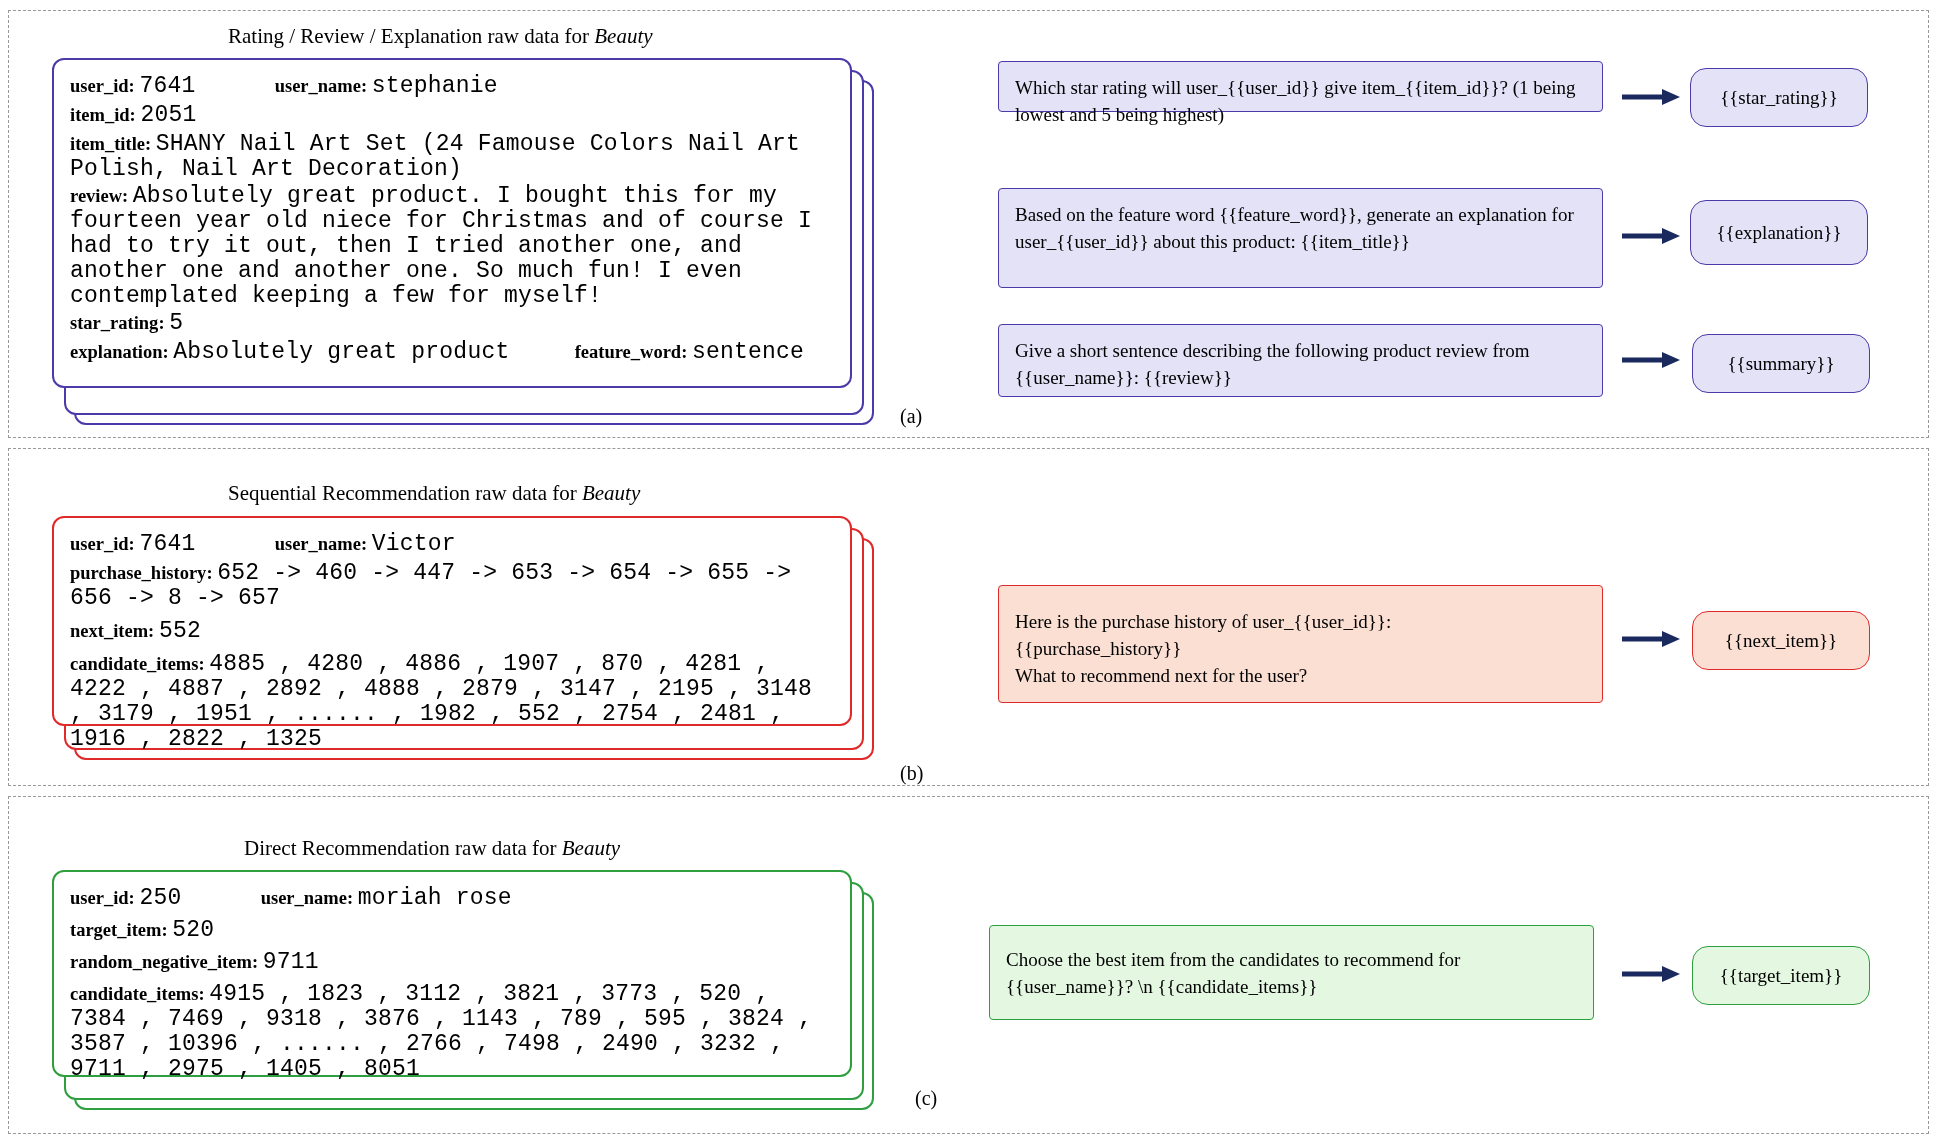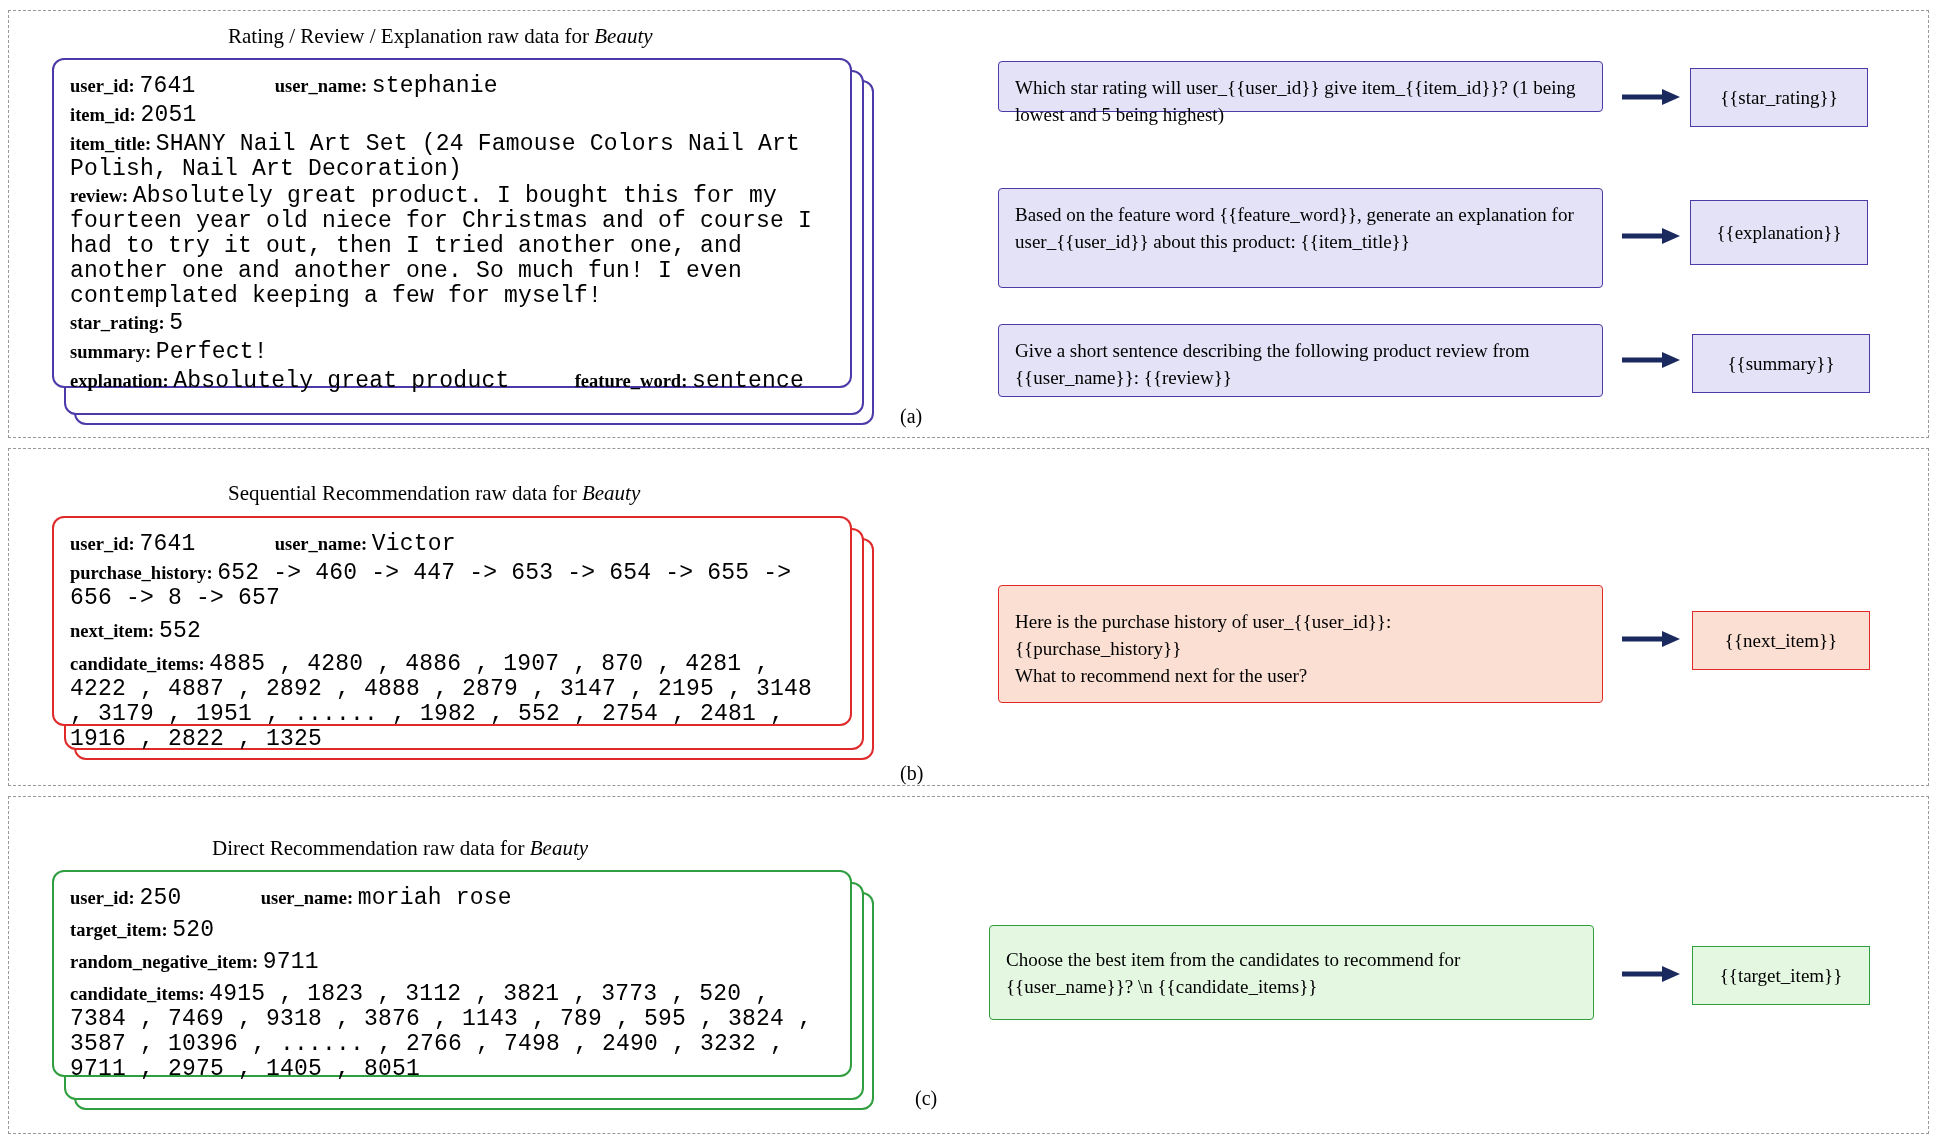--- a/index.html
+++ b/index.html
@@ -84,21 +84,21 @@
     box-sizing: border-box;
     border-radius: 4px;
     padding: 12px 16px;
     font-size: 19px;
     line-height: 27px;
     font-family: "Liberation Serif", serif;
   }
   .target-box {
     position: absolute;
     box-sizing: border-box;
-    border-radius: 0;
+    border-radius: 16px;
     display: flex;
     align-items: center;
     justify-content: center;
     font-size: 19px;
     font-family: "Liberation Serif", serif;
   }
 
   
   .arrow {
     position: absolute;
@@ -145,24 +145,20 @@
       </div>
       <div class="field-line" style="margin-bottom:2px;">
         <span class="k">review</span><span class="k">:</span>
         <span class="v-mono">Absolutely great product. I bought this for my fourteen year old niece for Christmas and of course I had to try it out, then I tried another one, and another one and another one.  So much fun! I even contemplated keeping a few for myself!</span>
       </div>
       <div class="field-line">
         <span class="k">star_rating</span><span class="k">:</span>
         <span class="v-mono">5</span>
       </div>
       <div class="field-line">
-        <span class="k">summary</span><span class="k">:</span>
-        <span class="v-mono">Perfect!</span>
-      </div>
-      <div class="field-line">
         <span class="k">explanation</span><span class="k">:</span>
         <span class="v-mono">Absolutely great product</span>
         <span class="inline-gap" style="width:56px;"></span>
         <span class="k">feature_word</span><span class="k">:</span>
         <span class="v-mono">sentence</span>
       </div>
     </div>
   </div>
 
   <div class="caption" style="left:900px; top:405px;">(a)</div>
@@ -236,21 +232,21 @@
   <div class="arrow" style="left:1622px; top:630px; width:58px;">
     <svg width="58" height="18" viewBox="0 0 58 18">
         <line x1="0" y1="9" x2="42" y2="9" stroke="#1b2a5e" stroke-width="5"></line>
         <polygon points="40,1 58,9 40,17" fill="#1b2a5e"></polygon>
       </svg>
   </div>
   <div class="target-box" style="left:1692px; top:611px; width:178px; height:59px; border:1.5px solid #e02a2a; background:#fbdfd3;">{{next_item}}</div>
 
   <div class="section" id="section-c"></div>
 
-  <div class="sec-title" style="left:200px; top:836px;">
+  <div class="sec-title" style="left:232px; top:836px;">
     <span>Direct Recommendation raw data for </span><span class="ital">Beauty</span>
   </div>
 
   <div class="card-stack" style="left:52px; top:870px; width:830px; height:255px;">
     <div class="card-shadow" style="left:22px; top:22px; width:800px; height:218px; border:2.5px solid #2f9e3f;"></div>
     <div class="card-shadow" style="left:12px; top:12px; width:800px; height:218px; border:2.5px solid #2f9e3f;"></div>
     <div class="card-front" style="width:800px; height:207px; border:2.5px solid #2f9e3f;">
       <div class="field-line" style="margin-bottom:7px;">
         <span class="k">user_id</span><span class="k">:</span>
         <span class="v-mono">250</span>

